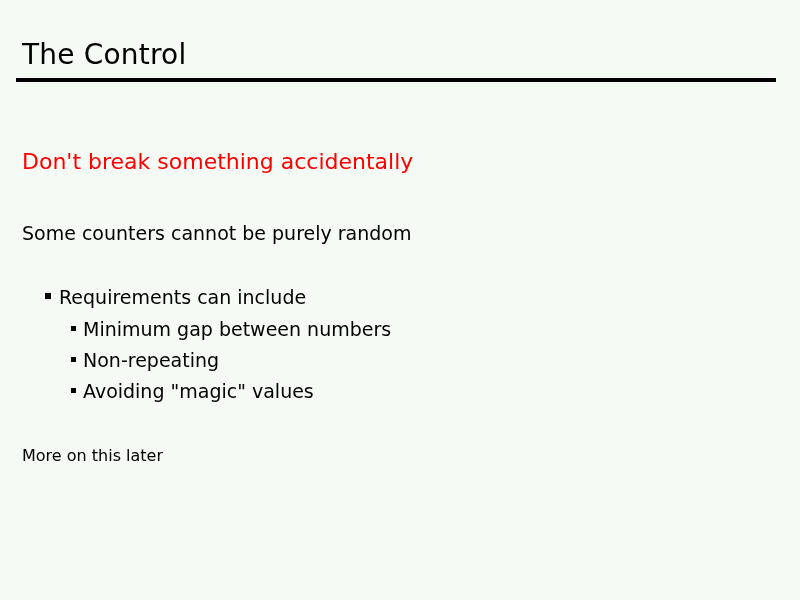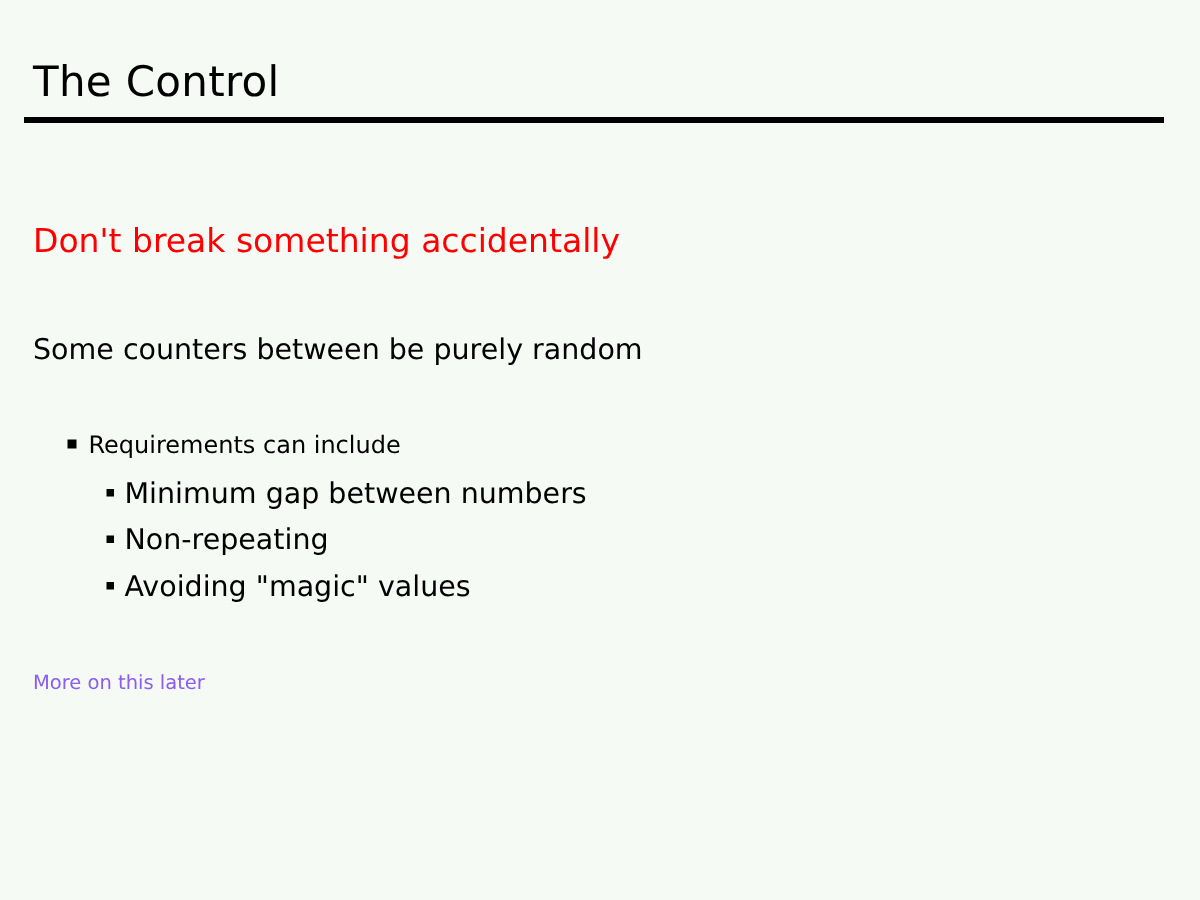--- a/index.html
+++ b/index.html
@@ -60,23 +60,23 @@
     top: 221px;
     font-size: 19px;
     line-height: 25px;
     color: #000000;
     white-space: nowrap;
   }
   .para-2 {
     position: absolute;
     left: 22px;
     top: 443px;
-    font-size: 13px;
+    font-size: 16px;
     line-height: 25px;
-    color: #8b5cf6;
+    color: #000000;
     white-space: nowrap;
   }
   .bullet-list {
     position: absolute;
     left: 0;
     top: 284px;
     width: 800px;
   }
   .bullet-row {
     position: relative;
@@ -106,37 +106,37 @@
     height: 5px;
   }
   .bullet-text {
     font-size: 19px;
     line-height: 26px;
     color: #000000;
     white-space: nowrap;
     display: inline-block;
   }
   .bullet-row.lvl1 .bullet-text {
-    font-size: 16px;
+    font-size: 19px;
   }
 </style>
 </head>
 <body>
 
 <div class="slide">
 
   <div class="slide-title">The Control</div>
 
   <div class="title-rule"></div>
 
   <div class="body-area">
 
     <div class="lead-red">Don't break something accidentally</div>
 
-    <div class="para-1">Some counters between be purely random</div>
+    <div class="para-1">Some counters cannot be purely random</div>
 
     <div class="bullet-list">
 
       <div class="bullet-row lvl1">
         <span class="marker"></span>
         <span class="bullet-text">Requirements can include</span>
       </div>
 
       <div class="bullet-row lvl2">
         <span class="marker"></span>

